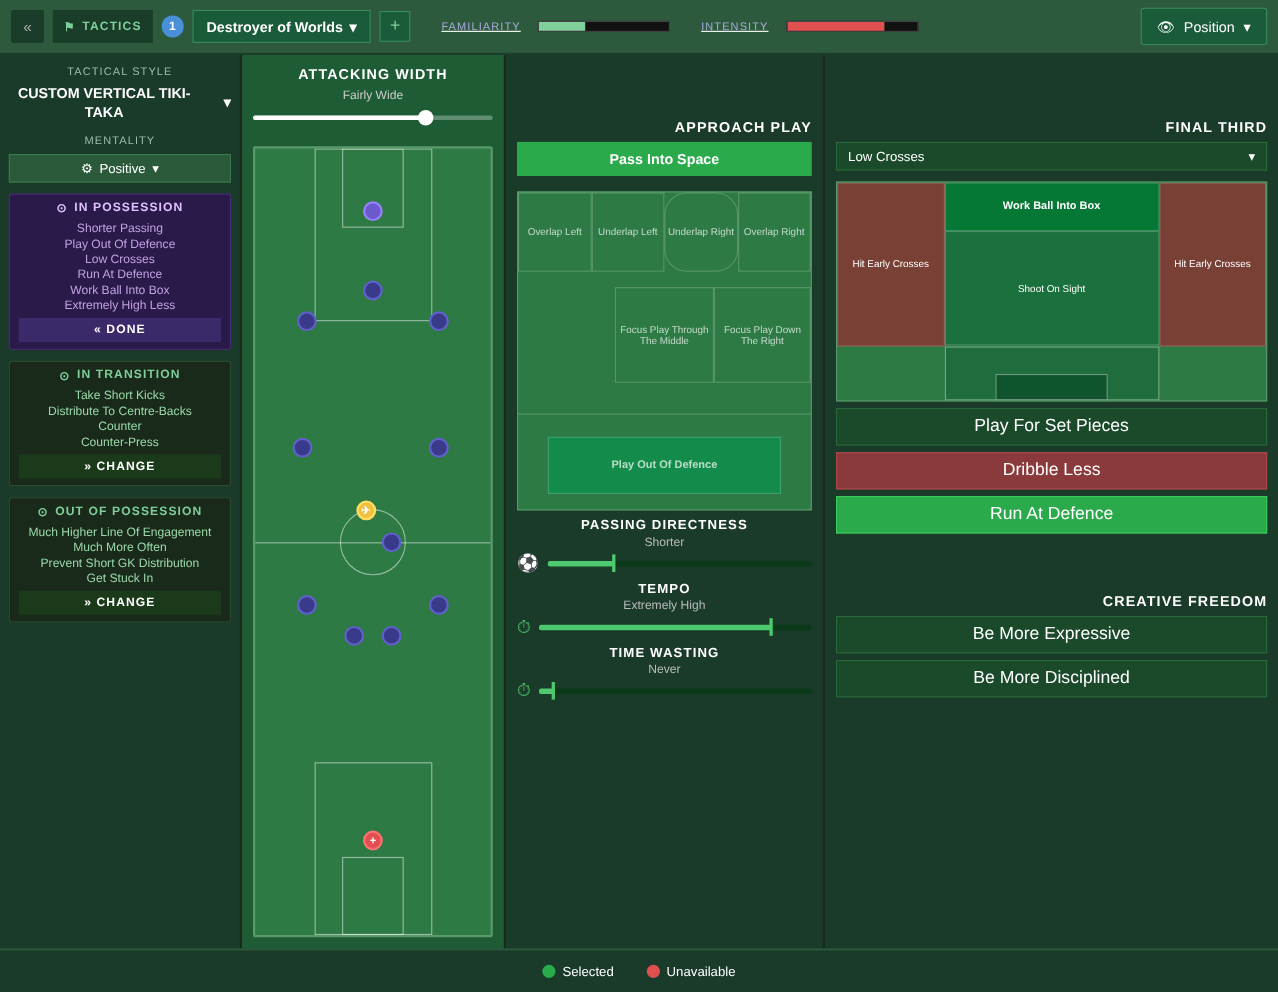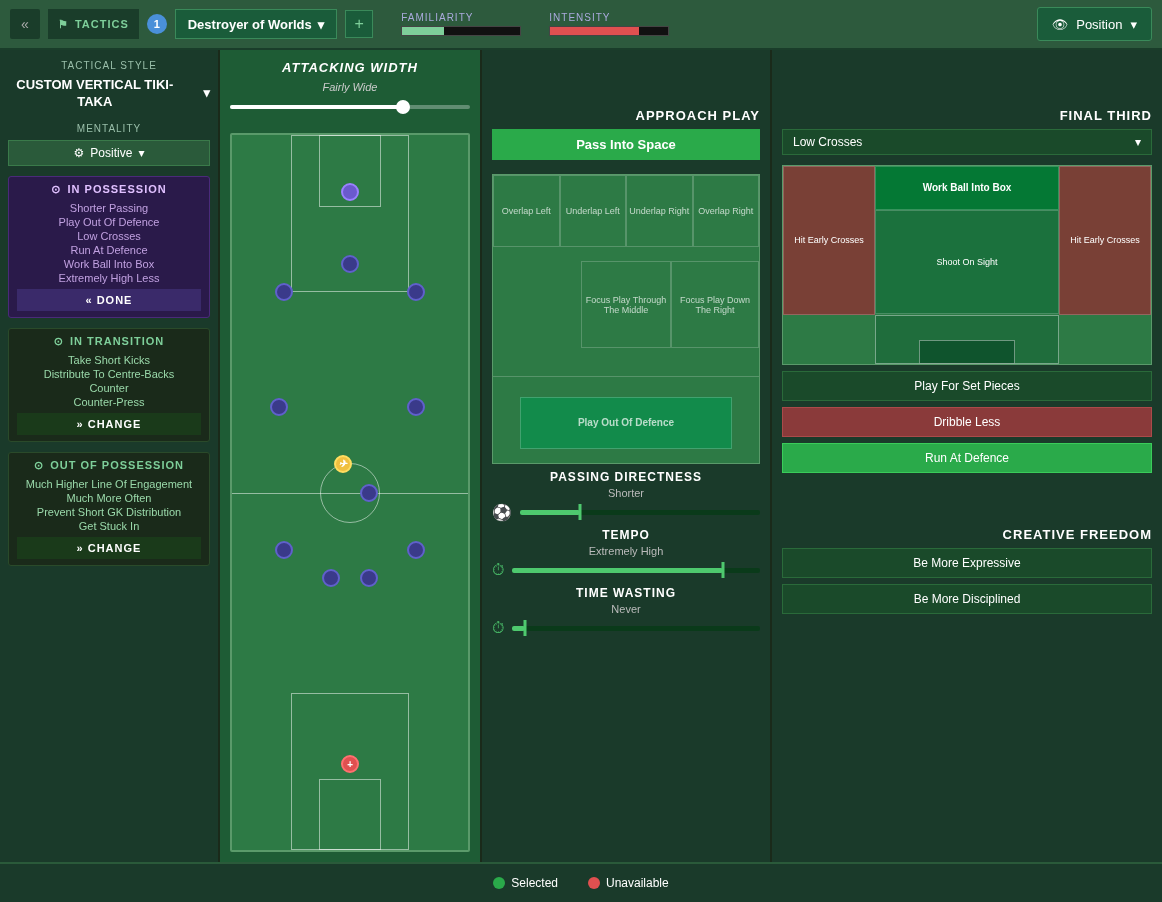--- a/index.html
+++ b/index.html
@@ -80,23 +80,23 @@
       width: 28px;
       height: 28px;
       display: flex;
       align-items: center;
       justify-content: center;
       cursor: pointer;
       font-size: 16px;
     }
     .familiarity-section, .intensity-section {
       display: flex;
-      flex-direction: column;
-      gap: 3px;
+      gap: 16px;
       margin-left: 20px;
+      text-decoration: underline;
     }
     .bar-label {
       font-size: 10px;
       color: #aad;
       letter-spacing: 1px;
     }
     .bar-track {
       width: 120px;
       height: 10px;
       background: #111;
@@ -417,21 +417,21 @@
       font-size: 12px;
     }
     .action-btn {
       background: #1a4a2a;
       border: 1px solid #2a6a3a;
       color: #fff;
       padding: 7px 10px;
       width: 100%;
       text-align: center;
       cursor: pointer;
-      font-size: 12px;
+      font-size: 16px;
     }
     .action-btn.red {
       background: #8a3a3a;
       border-color: #aa4a4a;
     }
     .action-btn.green-bright {
       background: #2aaa4a;
       border-color: #3acc5a;
     }
 
@@ -564,21 +564,21 @@
       <div class="section-item green">Much More Often</div>
       <div class="section-item green">Prevent Short GK Distribution</div>
       <div class="section-item green">Get Stuck In</div>
       <button class="change-btn">
         <span>»</span>
         <span>CHANGE</span>
       </button>
     </div>
   </div>
 
-  <div style="width:264px; background:#1e5c35; display:flex; flex-direction:column; padding:10px; gap:6px; border-left:2px solid #1a2a1a; border-right:2px solid #1a2a1a;font-style:italic;">
+  <div style="width:242px; background:#1e5c35; display:flex; flex-direction:column; padding:10px; gap:6px; border-left:2px solid #1a2a1a; border-right:2px solid #1a2a1a;">
     <div class="att-width-label">ATTACKING WIDTH</div>
     <div class="att-width-value">Fairly Wide</div>
     <div class="slider-container" style="position:relative; height:14px;">
       <div class="slider-track"></div>
       <div class="slider-fill" style="width:72%; position:absolute; top:0; height:4px;"></div>
       <div class="slider-thumb" style="left:72%;"></div>
     </div>
 
     <div class="pitch-field">
 
@@ -615,21 +615,21 @@
 
   <div style="width:290px; background:#1a3a2a; display:flex; flex-direction:column; padding:10px; gap:6px; border-right:2px solid #1a2a1a; overflow-y:auto;">
     <div class="panel-section-title">APPROACH PLAY</div>
 
     <button class="pass-space-btn">Pass Into Space</button>
 
     <div class="approach-mini-pitch">
 
       <div class="approach-cell" style="left:0;top:0;width:25%;height:25%;">Overlap Left</div>
       <div class="approach-cell" style="left:25%;top:0;width:25%;height:25%;">Underlap Left</div>
-      <div class="approach-cell" style="left:50%;top:0;width:25%;height:25%;">Underlap Right</div>
+      <div class="approach-cell" style="left:50%;top:0;width:25%;height:25%;border-radius:20px;">Underlap Right</div>
       <div class="approach-cell" style="left:75%;top:0;width:25%;height:25%;">Overlap Right</div>
 
       <div class="approach-cell" style="left:33%;top:30%;width:34%;height:30%;">Focus Play Through The Middle</div>
       <div class="approach-cell" style="left:67%;top:30%;width:33%;height:30%;">Focus Play Down The Right</div>
 
       <div class="approach-cell highlighted" style="left:10%;bottom:5%;width:80%;height:18%;font-size:10px;font-weight:bold;">Play Out Of Defence</div>
 
       <div style="position:absolute;left:0;right:0;bottom:30%;height:1px;background:rgba(255,255,255,0.2);"></div>
     </div>
 

